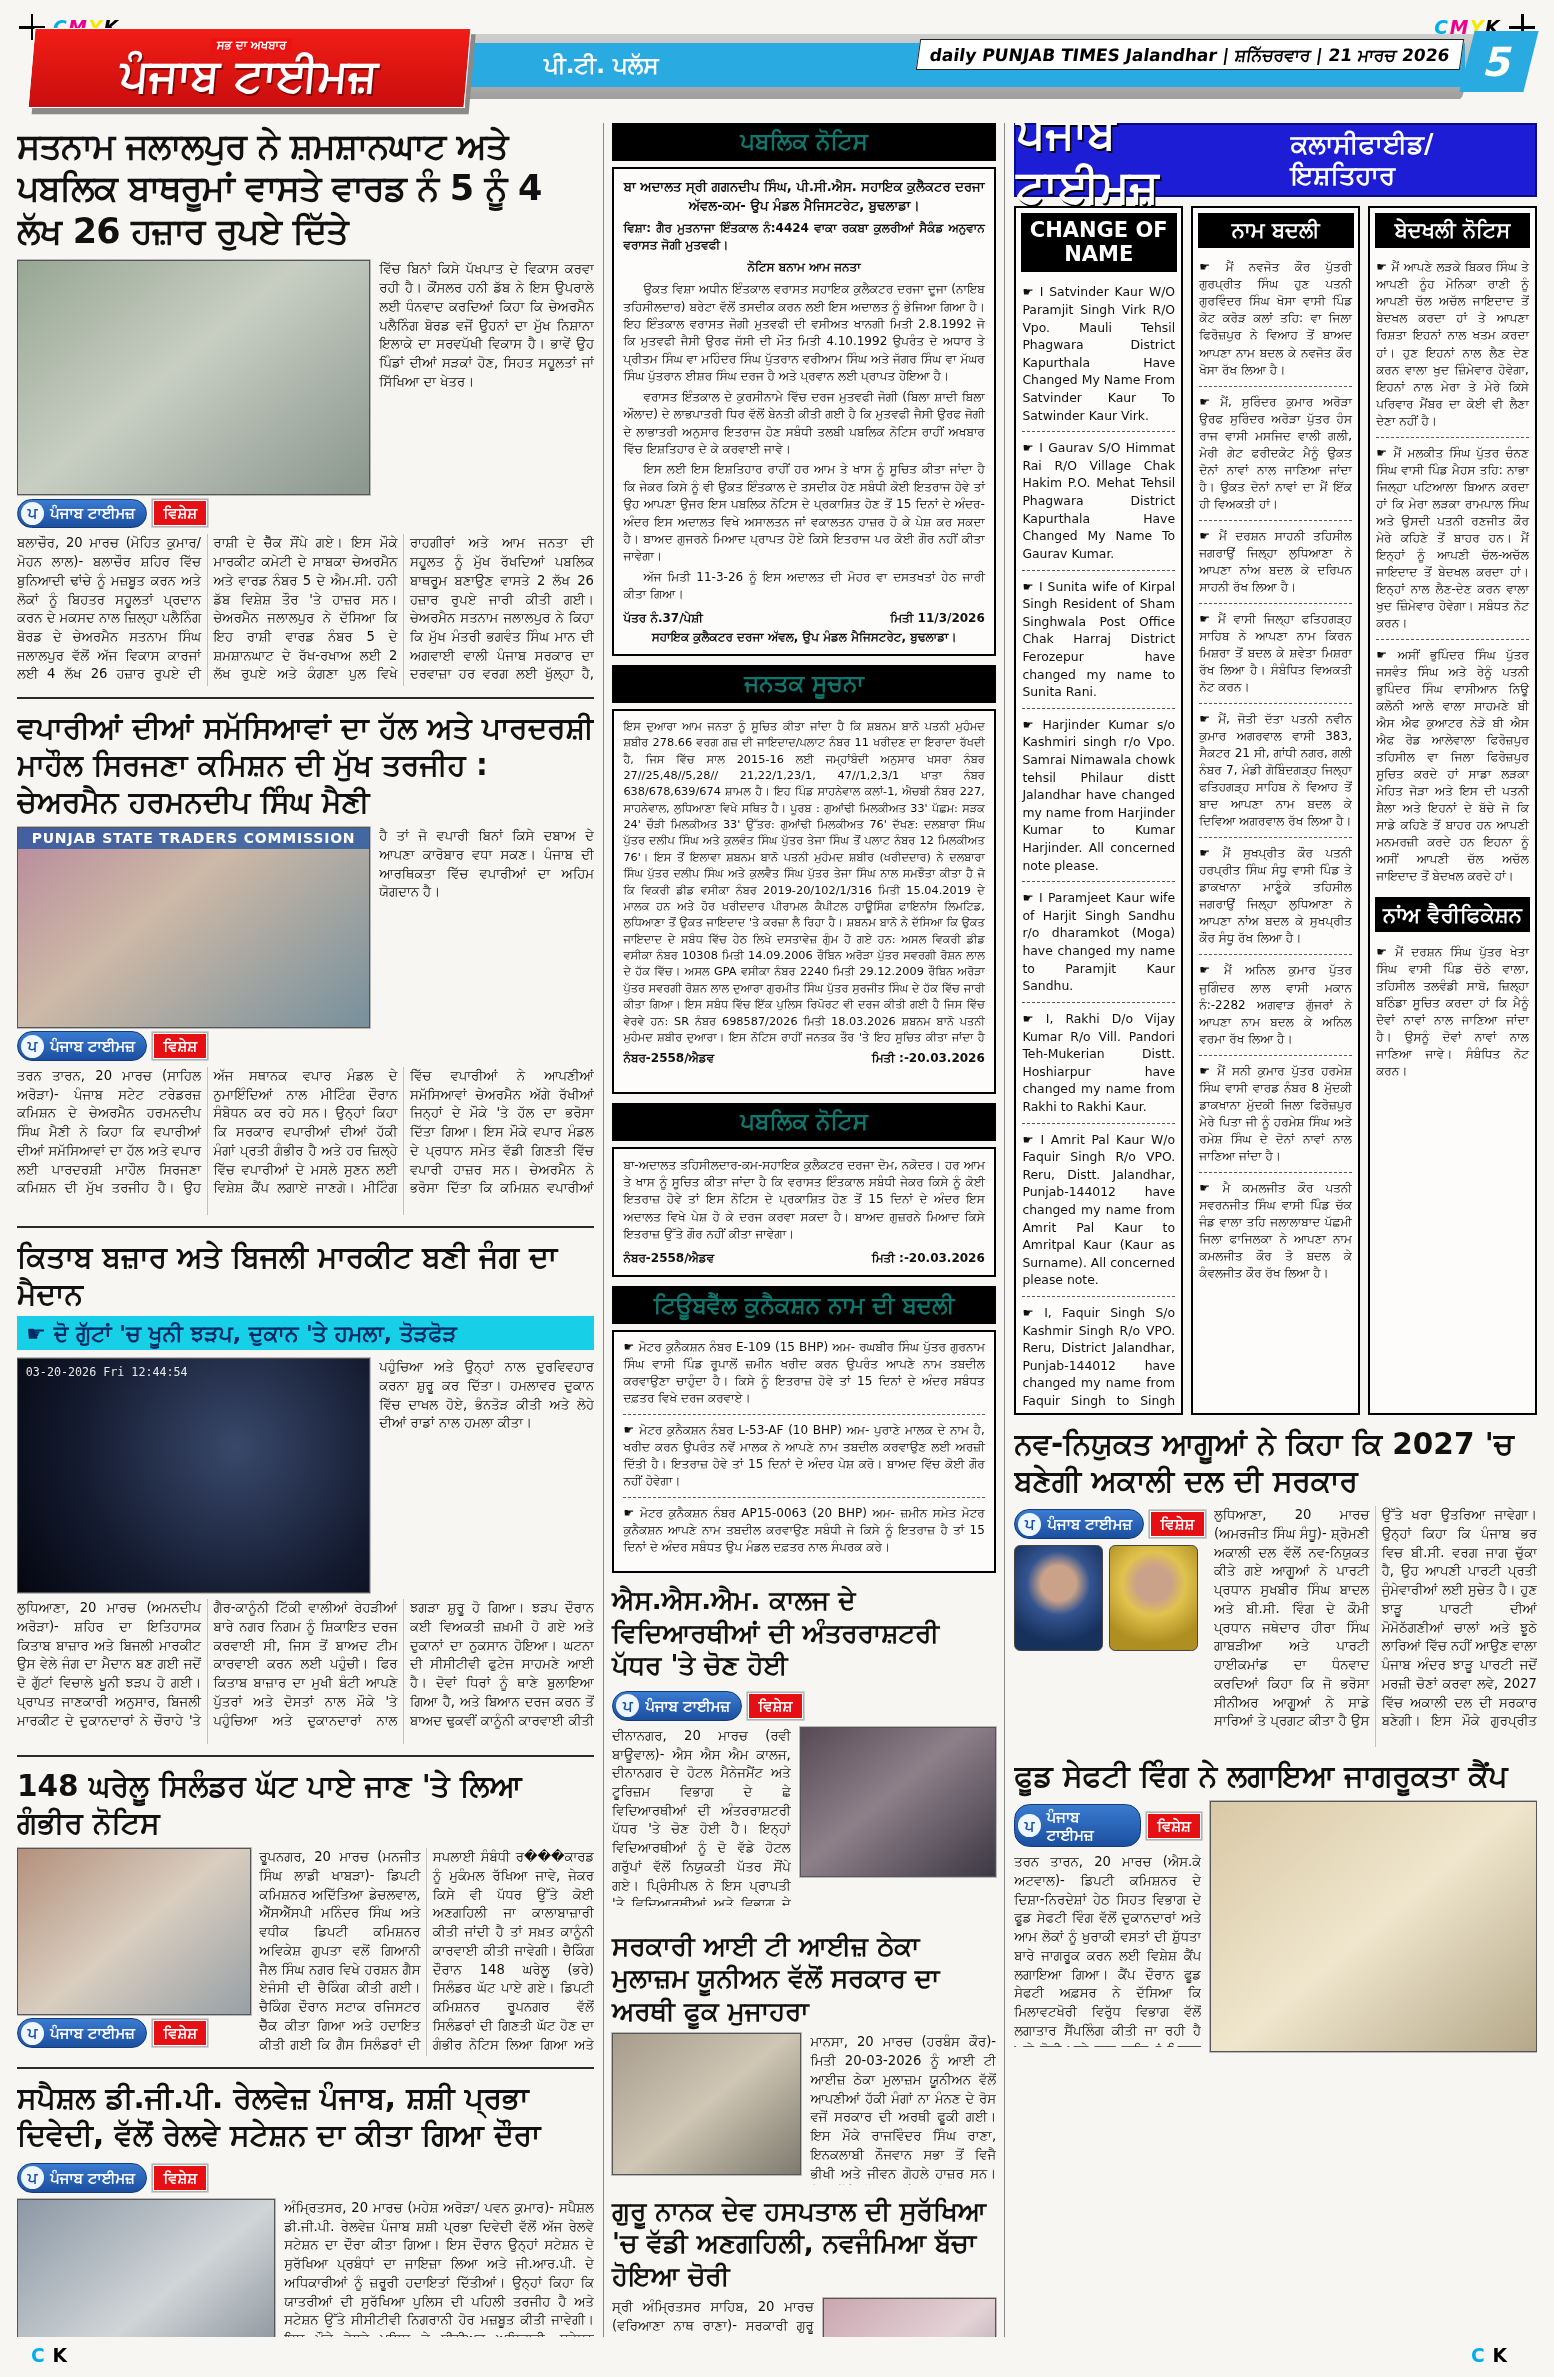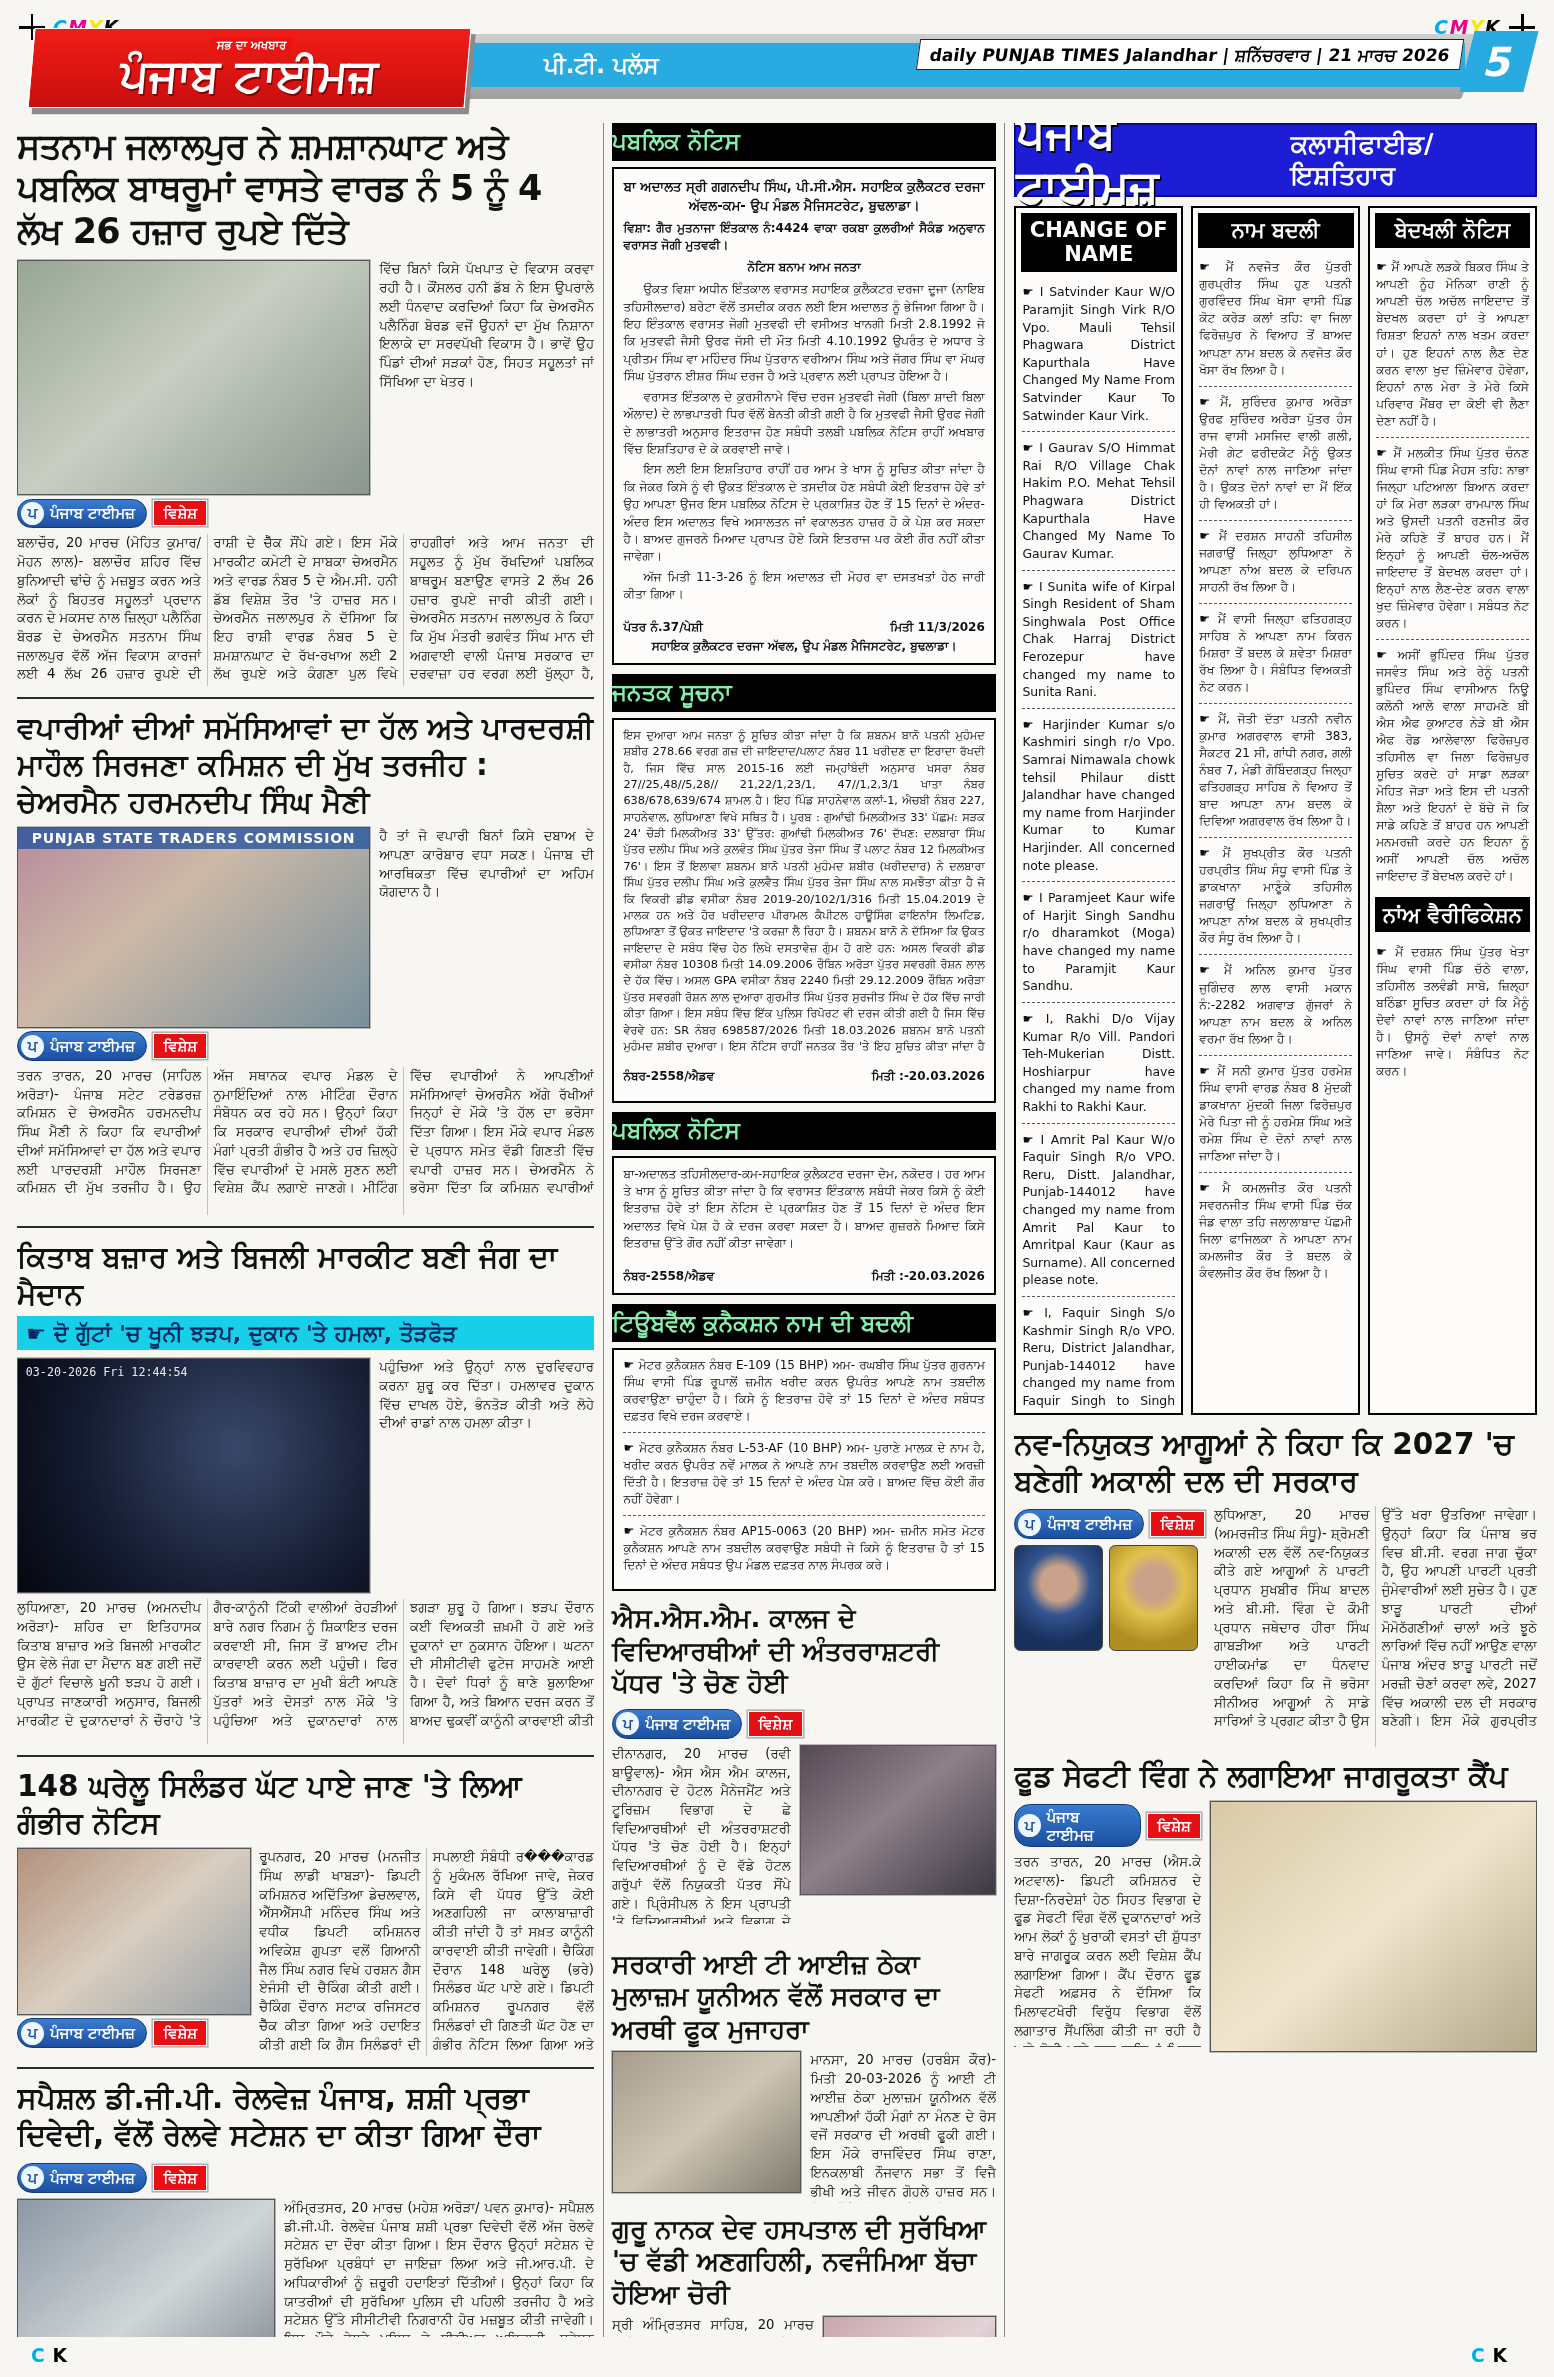--- a/index.html
+++ b/index.html
@@ -51,26 +51,26 @@
   .ph-cctv{background:radial-gradient(circle at 62% 38%,#39486a 0%,#141b30 60%,#05070f 100%);}
   .ph-brick{background:linear-gradient(140deg,#b3917c 0%,#d9cec0 50%,#98a0a6 100%);}
   .ph-railway{background:linear-gradient(140deg,#8c98a5 0%,#d0d5d7 50%,#6e7984 100%);}
   .ph-students{background:linear-gradient(140deg,#584a55 0%,#8e8089 45%,#3c3844 100%);}
   .ph-protest{background:linear-gradient(140deg,#a79c8b 0%,#cfc6b4 50%,#7e7a6e 100%);}
   .ph-office{background:linear-gradient(140deg,#d9c9a6 0%,#efe6cd 50%,#b5a88a 100%);}
   .ph-ward{background:linear-gradient(140deg,#caa6b0 0%,#e3d3d6 50%,#8d7f94 100%);}
   .cctv-ts{position:absolute;top:6.2px;left:7.8px;color:#e9e9e9;font-family:"DejaVu Sans Mono",monospace;font-size:11.7px;}
   .banner-strip{position:absolute;top:0;left:0;right:0;background:rgba(30,80,160,.75);color:#fff;font-size:14px;font-weight:bold;text-align:center;padding:2.3px 0;letter-spacing:0.8px;}
   
-  .bhead{background:#000;color:#86efac;text-align:left;font-weight:bold;font-size:23px;padding:5.4px 0;margin:9.3px 0 6.2px;}
+  .bhead{background:#000;color:#0f766e;text-align:center;font-weight:bold;font-size:23px;padding:5.4px 0;margin:9.3px 0 6.2px;}
   .nbox{border:2.3px solid #000;padding:7.8px 9.3px;font-size:12px;line-height:1.45;text-align:justify;background:#fdfcfa;overflow:hidden;}
   .ncourt{font-weight:bold;text-align:center;font-size:13.2px;}
   .nsubject{font-weight:bold;margin-top:4.7px;}
   .ncenter{font-weight:bold;text-align:center;margin:4.7px 0;}
-  .nmeta{display:flex;justify-content:space-between;font-weight:bold;margin-top:15px;}
+  .nmeta{display:flex;justify-content:space-between;font-weight:bold;margin-top:6px;}
   .nsign{text-align:center;font-weight:bold;margin-top:1.6px;}
   .npara{text-indent:20px;margin:3.1px 0;}
   
   .cls-head{background:#1d1dd6;border:2.3px solid #0a0a8c;color:#fff;display:flex;align-items:center;justify-content:center;gap:20px;height:70px;margin-bottom:9.3px;}
   .cls-big{font-size:45px;font-weight:bold;text-shadow:1.6px 1.6px 0 #000;}
   .cls-small{font-size:26px;font-weight:bold;}
   .cls-row{display:flex;gap:7.8px;height:1209px;overflow:hidden;}
   .cbox{flex:1;border:2.3px solid #000;background:#fdfcfa;padding:6.2px;overflow:hidden;}
   .chead{background:#000;color:#fff;text-align:center;font-size:21px;font-weight:bold;padding:5.4px 0;margin:4.7px -1.6px 4.7px;}
   .chead.first{margin-top:-1.6px;}

